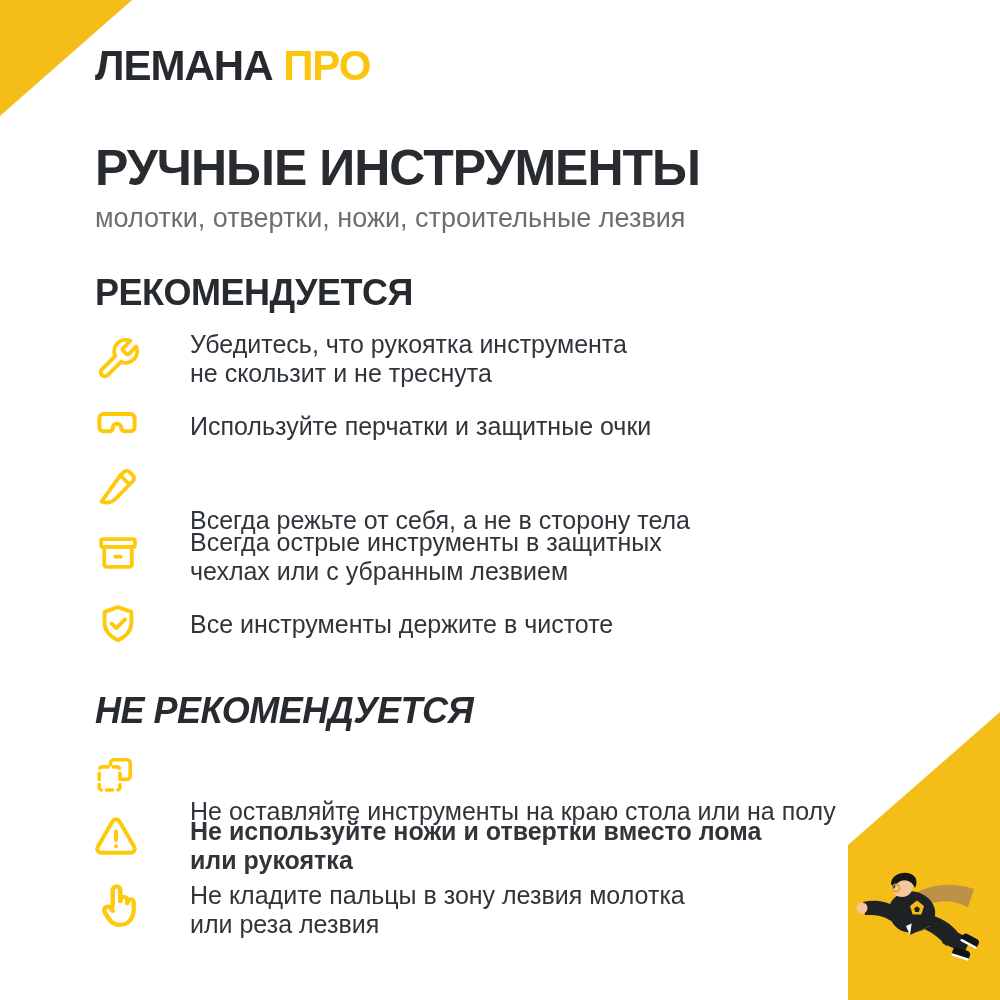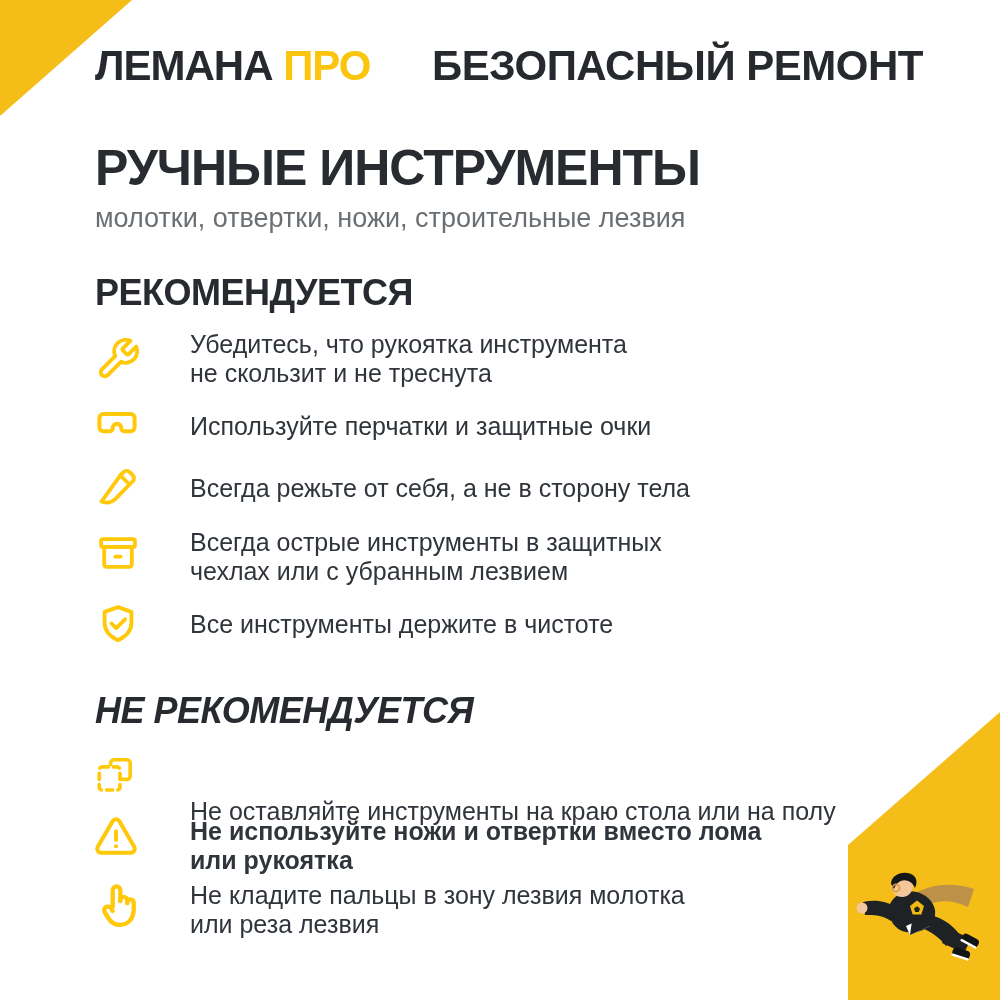--- a/index.html
+++ b/index.html
@@ -78,21 +78,20 @@
 
 <div class="poster">
 
   <div class="corner-tl"></div>
   <div class="corner-br"></div>
 
   <div class="abs brand">
     <span>ЛЕМАНА</span>
     <span class="accent">ПРО</span>
   </div>
-  <div class="abs doc-title">БЕЗОПАСНЫЙ РЕМОНТ</div>
 
   <div class="abs page-title">РУЧНЫЕ ИНСТРУМЕНТЫ</div>
   <div class="abs page-subtitle">молотки, отвертки, ножи, строительные лезвия</div>
 
   <div class="abs section-heading rec-heading">РЕКОМЕНДУЕТСЯ</div>
 
   <span class="oicon" style="top:336px;">
     <svg width="46" height="46" viewBox="0 0 24 24" fill="none" stroke="currentColor" stroke-width="2" stroke-linecap="round" stroke-linejoin="round">
       <path d="M14.7 6.3a1 1 0 0 0 0 1.4l1.6 1.6a1 1 0 0 0 1.4 0l3.77-3.77a6 6 0 0 1-7.94 7.94l-6.91 6.91a2.12 2.12 0 0 1-3-3l6.91-6.91a6 6 0 0 1 7.94-7.94l-3.76 3.76z"></path>
     </svg>
@@ -111,21 +110,21 @@
     <div>Используйте перчатки и защитные очки</div>
     <div></div>
   </div>
 
   <span class="oicon" style="top:464px;">
     <svg width="46" height="46" viewBox="0 0 24 24" fill="none" stroke="currentColor" stroke-width="2" stroke-linecap="round" stroke-linejoin="round">
       <path d="M13.2 5.9 3.4 19.6c2.4 1 5.3.5 7.2-1.3l7.4-7.6z"></path>
       <path d="M13.2 5.9l1.7-1.7a2.3 2.3 0 0 1 3.2 0l1.6 1.6a2.3 2.3 0 0 1 0 3.2L18 10.7"></path>
     </svg>
   </span>
-  <div class="abs item-text" style="top:474px;text-align:center;">
+  <div class="abs item-text" style="top:506px;text-align:center;">
     <div>Всегда режьте от себя, а не в сторону тела</div>
     <div></div>
   </div>
 
   <span class="oicon" style="top:530px;">
     <svg width="46" height="46" viewBox="0 0 24 24" fill="none" stroke="currentColor" stroke-width="2" stroke-linecap="round" stroke-linejoin="round">
       <rect x="3.2" y="4.8" width="17.6" height="4" rx="0.9"></rect>
       <path d="M4.8 8.8h14.4v9.2a1.2 1.2 0 0 1-1.2 1.2H6a1.2 1.2 0 0 1-1.2-1.2z"></path>
       <path d="M10.6 13.9h2.8"></path>
     </svg>

